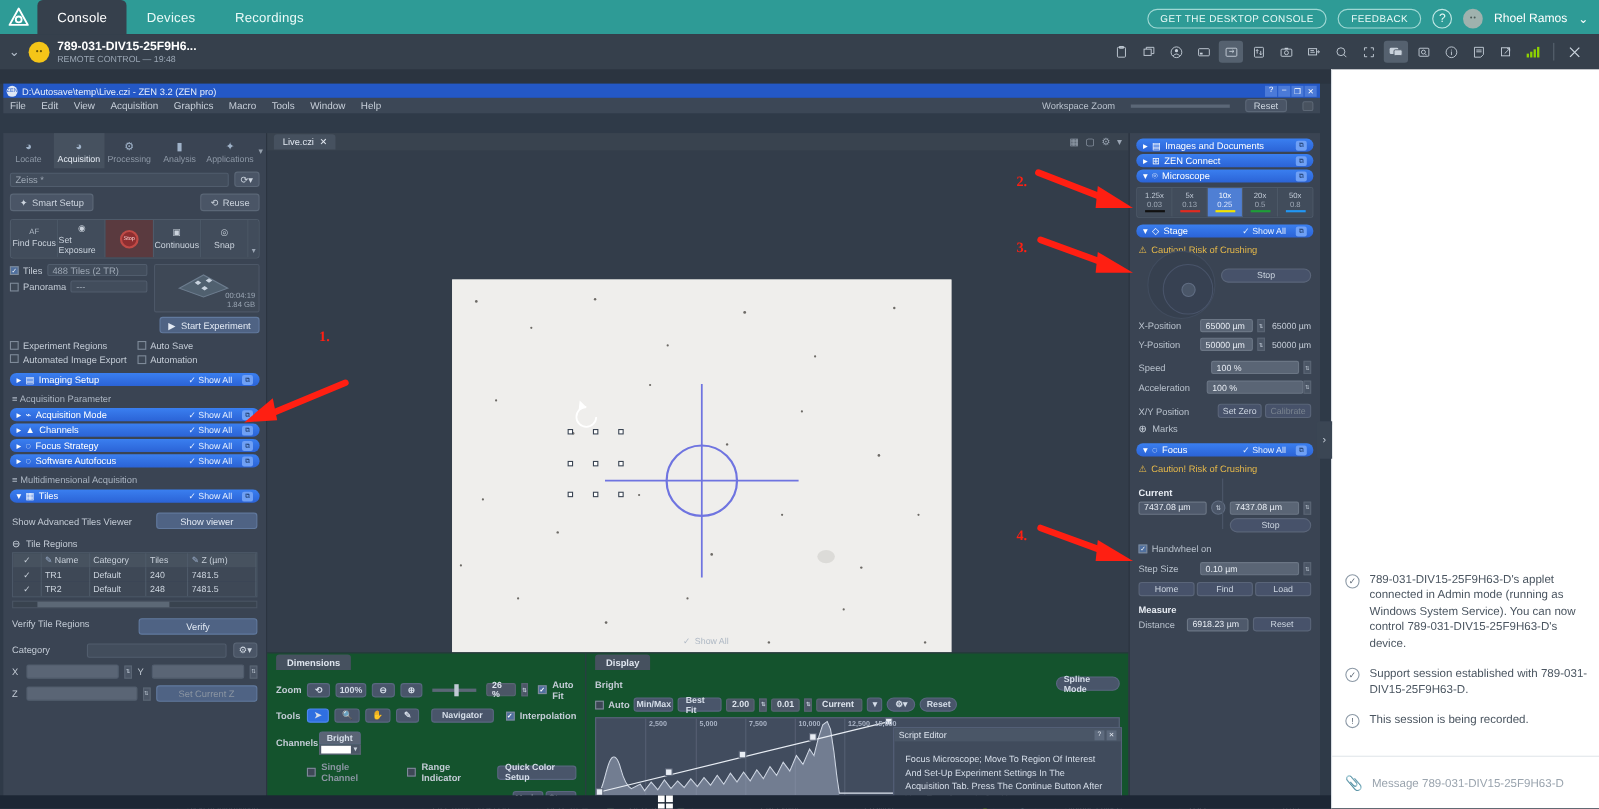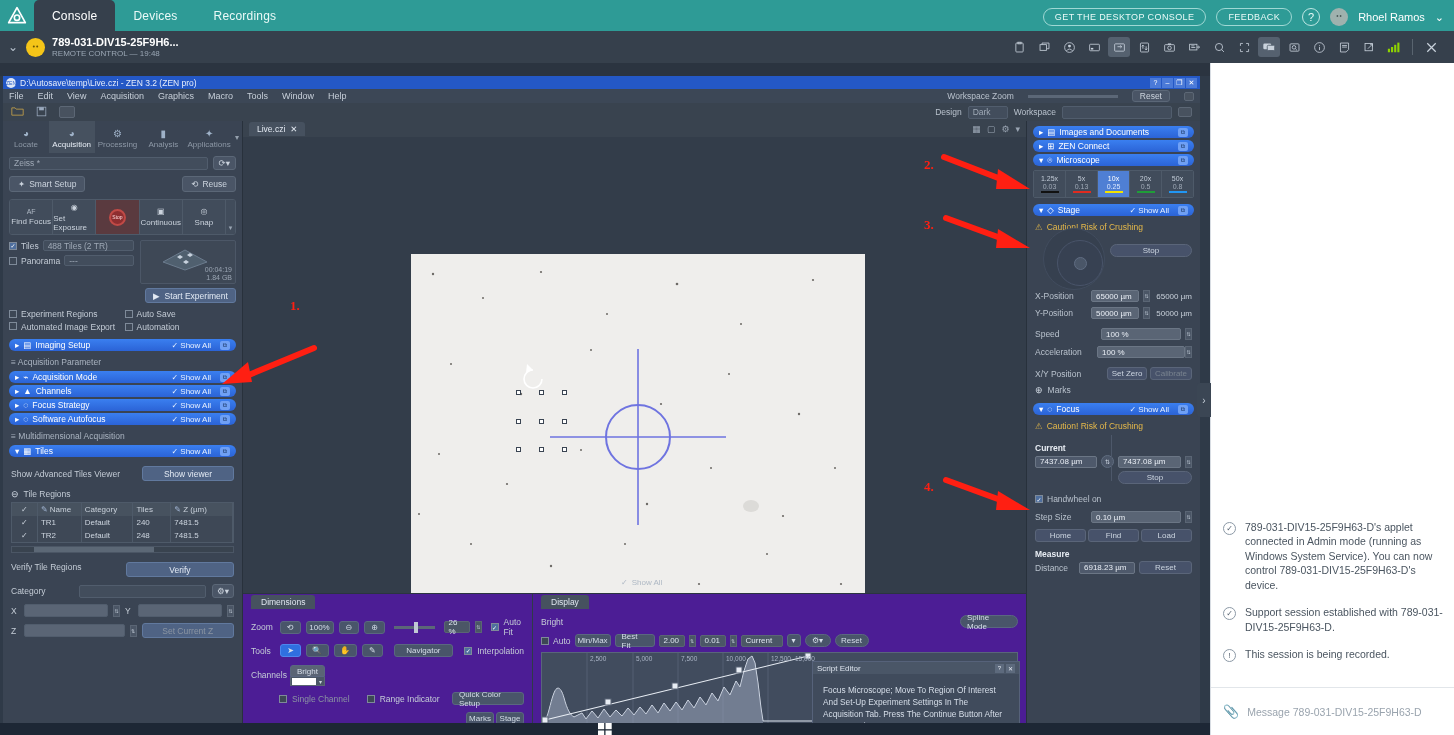--- a/index.html
+++ b/index.html
@@ -144,21 +144,21 @@
   .docbar { height:16px;background:#39434f;display:flex;align-items:center;padding:0 6px;}
   .doctab { background:#46515f;border-radius:3px 3px 0 0;padding:2px 8px;font-size:8.5px;color:#e2e8f1;
      display:flex;align-items:center;gap:5px;}
   .viewtools { margin-left:auto;display:flex;gap:6px;align-items:center;color:#9aa5b3;font-size:9px;}
   .canvas { position:absolute;left:0;top:16px;width:783px;height:456px;background:#333d4a;}
   .imgbox { position:absolute;left:168px;top:117px;width:454px;height:366px;background:#efeeec; }
   .imgdark { position:absolute;left:0;bottom:0;width:454px;height:19px;
      background:linear-gradient(#3a3936,#171614);}
   .roi { position:absolute;left:276px;top:256px;width:46px;height:57px; }
   .handle { position:absolute;width:5px;height:5px;background:#ffffff;border:1px solid #3a4452;}
-  .bottom-panels { position:absolute;left:0;top:472px;width:783px;height:135px;background:#4c1d95;border-top:1px solid #2b3440;}
+  .bottom-panels { position:absolute;left:0;top:472px;width:783px;height:135px;background:#14532d;border-top:1px solid #2b3440;font-weight:bold;}
   .paneltab { display:inline-flex;padding:2px 10px;background:#46515f;font-size:8.5px;color:#dfe6ef;border-radius:3px 3px 0 0;}
   .mini { font-size:8.5px;color:#c4ccd6; }
   .sbtn { background:#49556a;border:1px solid #5a6780;border-radius:3px;color:#d6dee9;font-size:8px;
      padding:1px 6px;display:inline-flex;align-items:center;justify-content:center;height:13px;}
   .sbtn.blue { background:#2f6fe0;border-color:#4d87ee; }
   .inp { background:#4b5666;border:1px solid #5a6574;border-radius:2px;color:#dde4ed;font-size:8px;
      height:12px;display:inline-flex;align-items:center;padding:0 4px;}
   .spin { width:7px;height:12px;background:#4b5666;border:1px solid #5a6574;display:inline-flex;
      flex-direction:column;align-items:center;justify-content:center;font-size:5px;color:#b9c3cf;}
   .histo { position:relative;background:#414c5e;border:1px solid #59657a;height:72px;overflow:hidden;}
@@ -391,41 +391,20 @@
       <span>Macro</span>
       <span>Tools</span>
       <span>Window</span>
       <span>Help</span>
       <span style="margin-left:auto;font-size:8.5px;color:#b9c2cd">Workspace Zoom</span>
       <span style="width:90px;height:3px;background:#5b6777;display:inline-block;position:relative;top:0"></span>
       <span class="zbtn" style="padding:0 7px">Reset</span>
       <span class="tool-sq" style="width:10px;height:9px"></span>
     </div>
 
-    <div class="zen-toolbar">
-      <span>
-        <svg width="13" height="11" viewBox="0 0 16 13">
-            <path d="M1 11V2h4l1.4 1.6H15V11z" fill="none" stroke="#c8a44a"></path>
-          </svg>
-      </span>
-      <span>
-        <svg width="11" height="11" viewBox="0 0 14 14">
-            <rect x="1.5" y="1.5" width="11" height="11" fill="none" stroke="#9aa9bd"></rect>
-            <rect x="4" y="1.5" width="6" height="4" fill="#9aa9bd"></rect>
-          </svg>
-      </span>
-      <span class="tool-sq"></span>
-      <span style="margin-left:auto;display:flex;align-items:center;gap:6px;">
-        <span class="lbl">Design</span>
-        <span class="zfield" style="width:40px;flex:none">Dark</span>
-        <span class="lbl">Workspace</span>
-        <span class="zfield" style="width:110px;flex:none"></span>
-        <span class="tool-sq" style="width:14px;height:10px"></span>
-      </span>
-    </div>
 
     <div class="zen-body">
 
       <div class="lcol">
         <div class="ztabs">
           <div class="ztab">
             <span class="ic">◕</span>
             <span>Locate</span>
           </div>
           <div class="ztab active">

